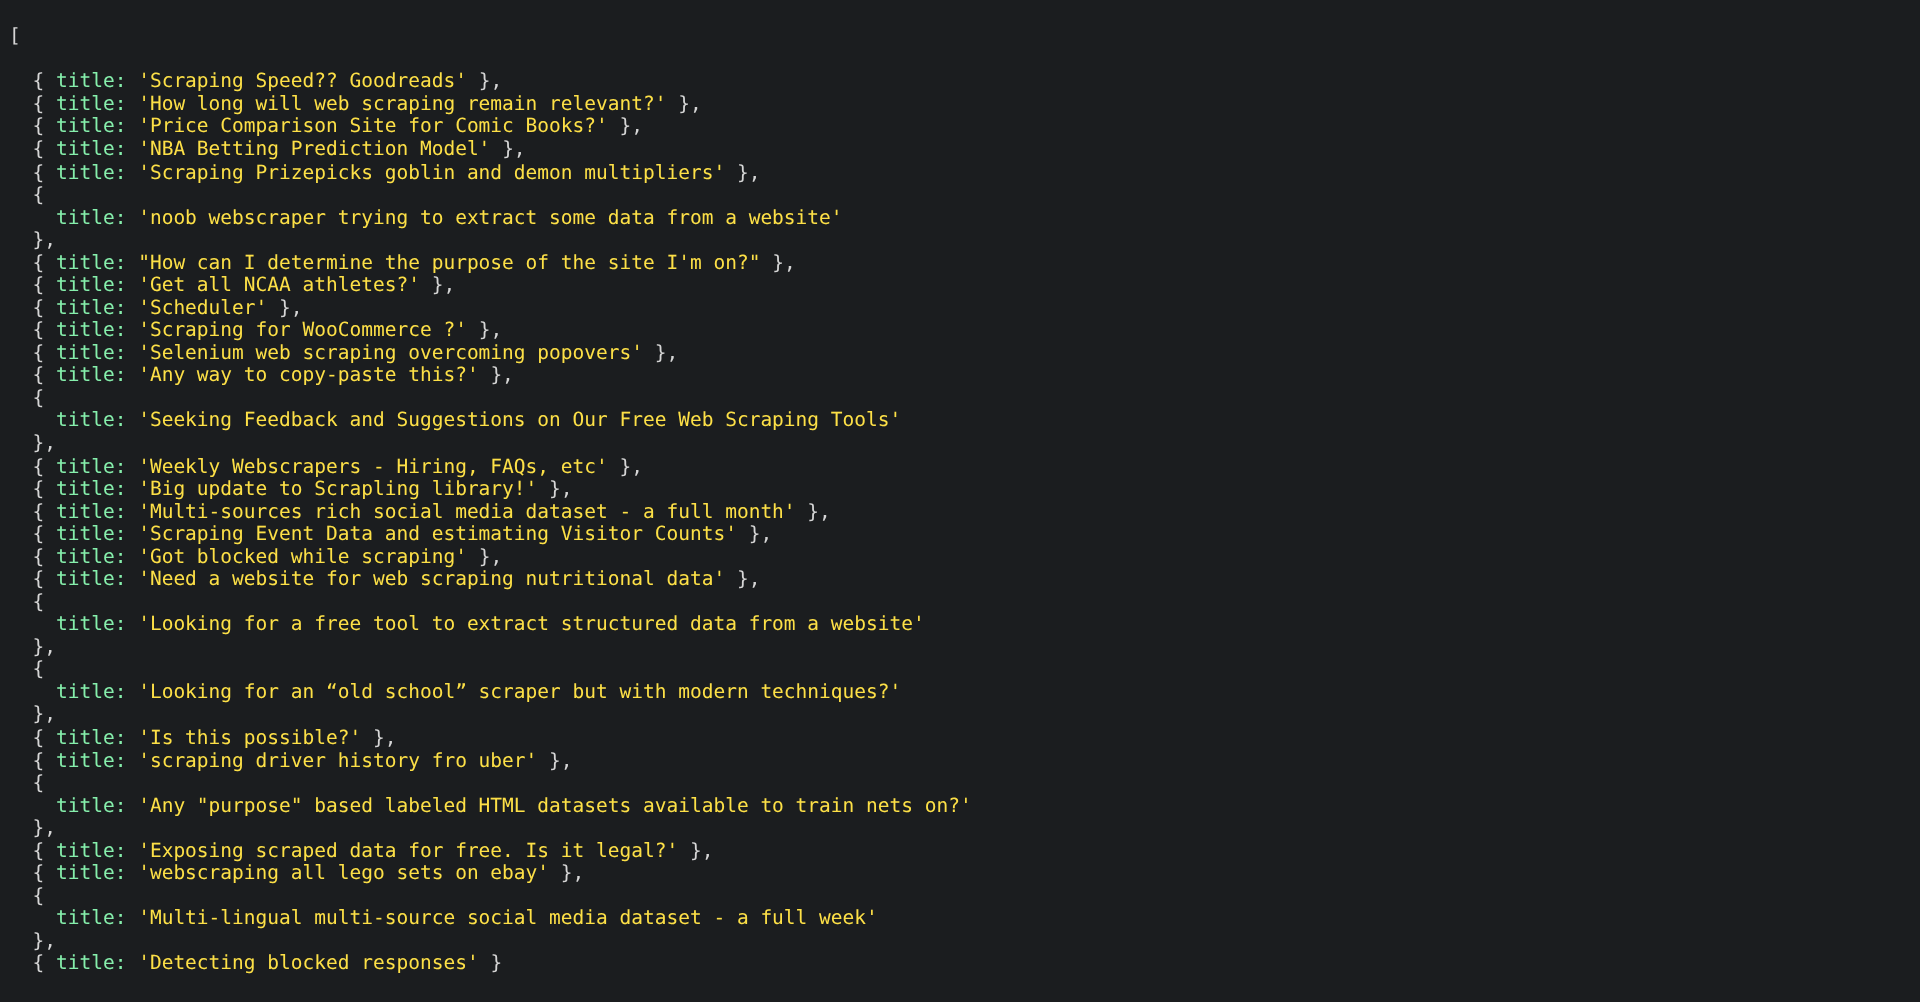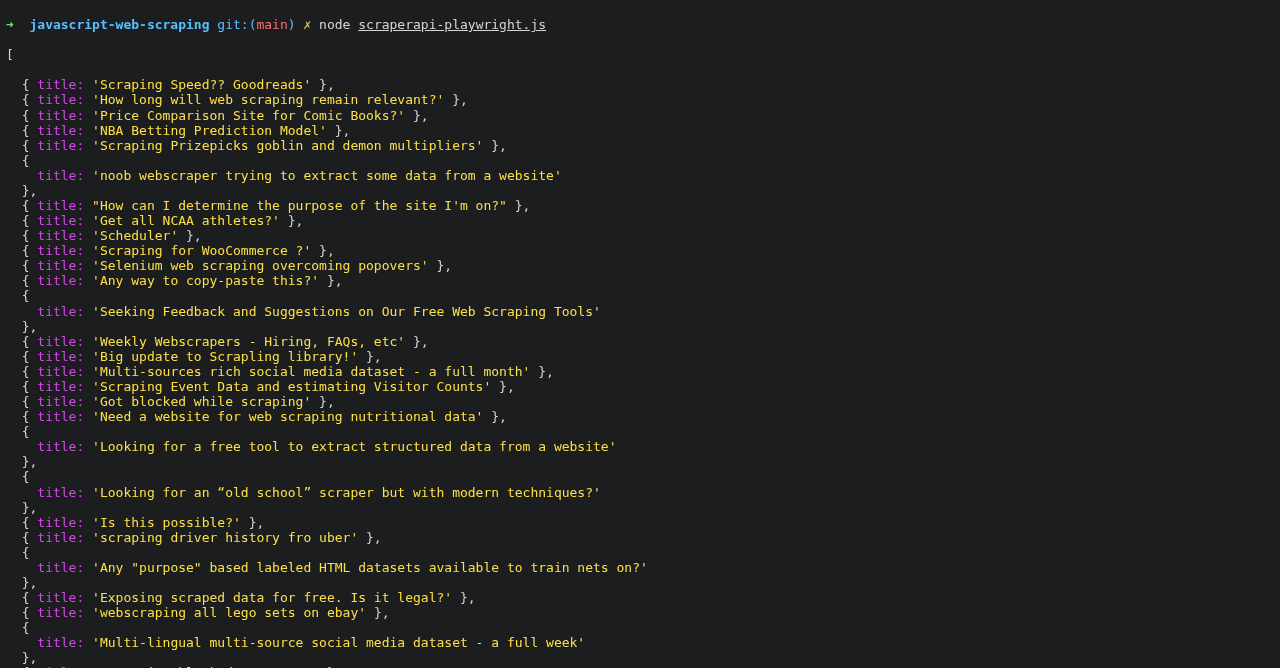--- a/index.html
+++ b/index.html
@@ -20,25 +20,24 @@
   }
   .arrow   { color: #6fe07a; }     
   .folder  { color: #58c0ff; font-weight: bold; }  
   .git     { color: #58c0ff; }     
   .paren   { color: #58c0ff; }
   .branch  { color: #ff6f6f; }     
   .x       { color: #d8c25a; }     
   .cmd     { color: #d6d6d6; }
   .ul      { text-decoration: underline; }
   .brace   { color: #d6d6d6; }
-  .key     { color: #d946ef; }
+  .key     { color: #86efac; }
   .str     { color: #fde047; }
   .row     { display: block; }
 </style>
 </head>
 <body>
 
 <div class="term">
-<span class="row"><span class="arrow">➜</span>  <span class="folder">javascript-web-scraping</span> <span class="git">git:</span><span class="paren">(</span><span class="branch">main</span><span class="paren">)</span> <span class="x">✗</span> <span class="cmd">node </span><span class="cmd ul">scraperapi-playwright.js</span></span>
 <span class="row brace">[</span>
 <span id="items-host"><span class="row">  <span class="brace">{</span> <span class="key">title:</span> <span class="str">'Scraping Speed?? Goodreads'</span> <span class="brace">},</span></span><span class="row">  <span class="brace">{</span> <span class="key">title:</span> <span class="str">'How long will web scraping remain relevant?'</span> <span class="brace">},</span></span><span class="row">  <span class="brace">{</span> <span class="key">title:</span> <span class="str">'Price Comparison Site for Comic Books?'</span> <span class="brace">},</span></span><span class="row">  <span class="brace">{</span> <span class="key">title:</span> <span class="str">'NBA Betting Prediction Model'</span> <span class="brace">},</span></span><span class="row">  <span class="brace">{</span> <span class="key">title:</span> <span class="str">'Scraping Prizepicks goblin and demon multipliers'</span> <span class="brace">},</span></span><span class="row brace">  {</span><span class="row">    <span class="key">title:</span> <span class="str">'noob webscraper trying to extract some data from a website'</span></span><span class="row brace">  },</span><span class="row">  <span class="brace">{</span> <span class="key">title:</span> <span class="str">"How can I determine the purpose of the site I'm on?"</span> <span class="brace">},</span></span><span class="row">  <span class="brace">{</span> <span class="key">title:</span> <span class="str">'Get all NCAA athletes?'</span> <span class="brace">},</span></span><span class="row">  <span class="brace">{</span> <span class="key">title:</span> <span class="str">'Scheduler'</span> <span class="brace">},</span></span><span class="row">  <span class="brace">{</span> <span class="key">title:</span> <span class="str">'Scraping for WooCommerce ?'</span> <span class="brace">},</span></span><span class="row">  <span class="brace">{</span> <span class="key">title:</span> <span class="str">'Selenium web scraping overcoming popovers'</span> <span class="brace">},</span></span><span class="row">  <span class="brace">{</span> <span class="key">title:</span> <span class="str">'Any way to copy-paste this?'</span> <span class="brace">},</span></span><span class="row brace">  {</span><span class="row">    <span class="key">title:</span> <span class="str">'Seeking Feedback and Suggestions on Our Free Web Scraping Tools'</span></span><span class="row brace">  },</span><span class="row">  <span class="brace">{</span> <span class="key">title:</span> <span class="str">'Weekly Webscrapers - Hiring, FAQs, etc'</span> <span class="brace">},</span></span><span class="row">  <span class="brace">{</span> <span class="key">title:</span> <span class="str">'Big update to Scrapling library!'</span> <span class="brace">},</span></span><span class="row">  <span class="brace">{</span> <span class="key">title:</span> <span class="str">'Multi-sources rich social media dataset - a full month'</span> <span class="brace">},</span></span><span class="row">  <span class="brace">{</span> <span class="key">title:</span> <span class="str">'Scraping Event Data and estimating Visitor Counts'</span> <span class="brace">},</span></span><span class="row">  <span class="brace">{</span> <span class="key">title:</span> <span class="str">'Got blocked while scraping'</span> <span class="brace">},</span></span><span class="row">  <span class="brace">{</span> <span class="key">title:</span> <span class="str">'Need a website for web scraping nutritional data'</span> <span class="brace">},</span></span><span class="row brace">  {</span><span class="row">    <span class="key">title:</span> <span class="str">'Looking for a free tool to extract structured data from a website'</span></span><span class="row brace">  },</span><span class="row brace">  {</span><span class="row">    <span class="key">title:</span> <span class="str">'Looking for an “old school” scraper but with modern techniques?'</span></span><span class="row brace">  },</span><span class="row">  <span class="brace">{</span> <span class="key">title:</span> <span class="str">'Is this possible?'</span> <span class="brace">},</span></span><span class="row">  <span class="brace">{</span> <span class="key">title:</span> <span class="str">'scraping driver history fro uber'</span> <span class="brace">},</span></span><span class="row brace">  {</span><span class="row">    <span class="key">title:</span> <span class="str">'Any "purpose" based labeled HTML datasets available to train nets on?'</span></span><span class="row brace">  },</span><span class="row">  <span class="brace">{</span> <span class="key">title:</span> <span class="str">'Exposing scraped data for free. Is it legal?'</span> <span class="brace">},</span></span><span class="row">  <span class="brace">{</span> <span class="key">title:</span> <span class="str">'webscraping all lego sets on ebay'</span> <span class="brace">},</span></span><span class="row brace">  {</span><span class="row">    <span class="key">title:</span> <span class="str">'Multi-lingual multi-source social media dataset - a full week'</span></span><span class="row brace">  },</span><span class="row">  <span class="brace">{</span> <span class="key">title:</span> <span class="str">'Detecting blocked responses'</span> <span class="brace">}</span></span></span>
 
 </div>
 
 </body></html>

